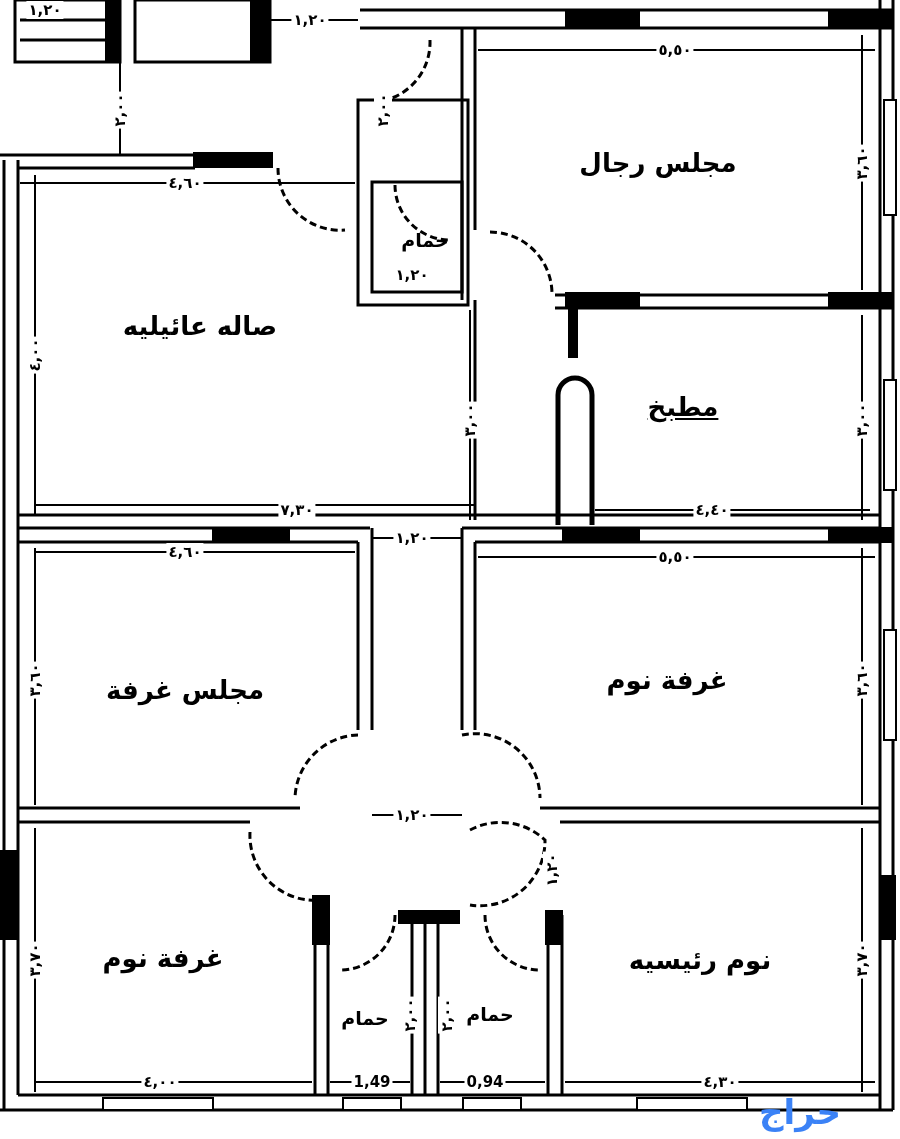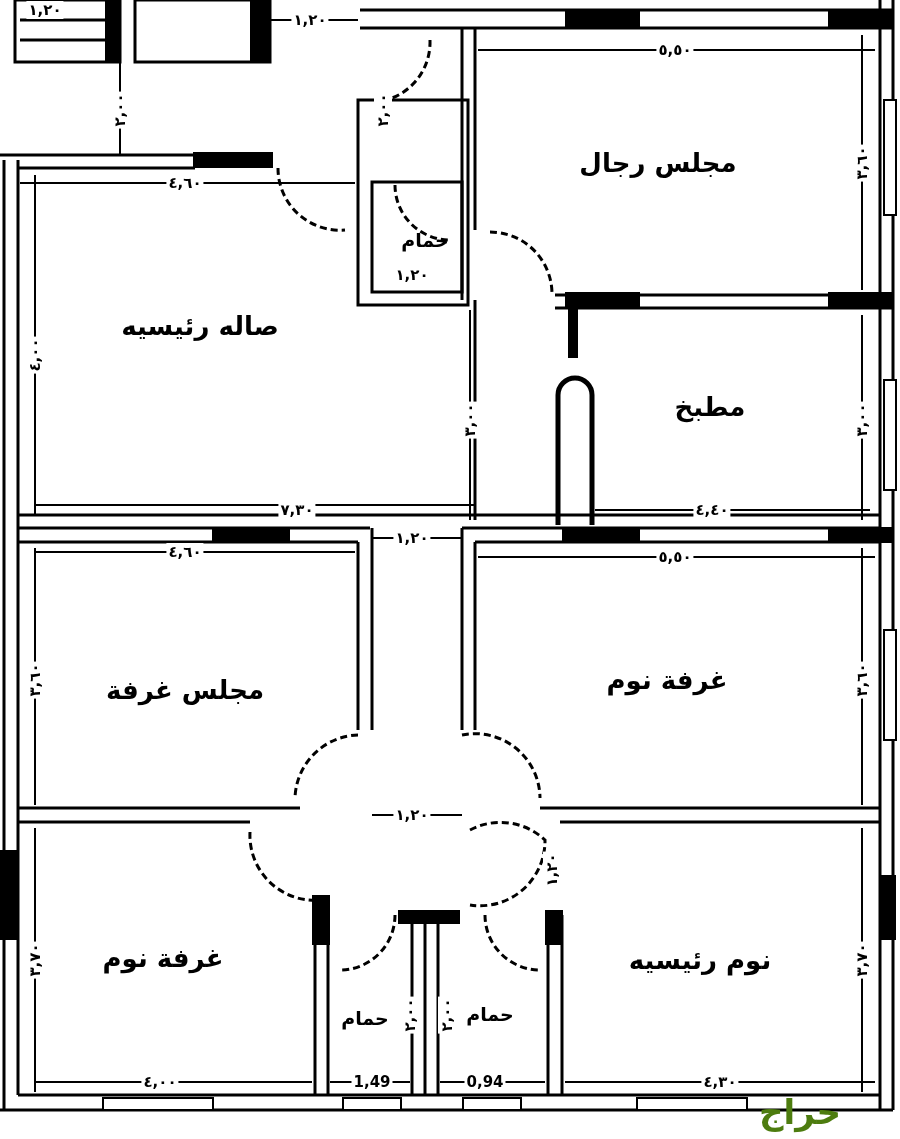--- a/index.html
+++ b/index.html
@@ -136,23 +136,23 @@
     <line x1="35" y1="828" x2="35" y2="1092"></line>
     <line x1="35" y1="1082" x2="312" y2="1082"></line>
     <line x1="330" y1="1082" x2="410" y2="1082"></line>
     <line x1="440" y1="1082" x2="545" y2="1082"></line>
     <line x1="565" y1="1082" x2="875" y2="1082"></line>
     <line x1="862" y1="828" x2="862" y2="1092"></line>
   </g>
 </svg>
 
 <div class="lbl room" style="left:658px;top:163px;">مجلس رجال</div>
-<div class="lbl room" style="left:200px;top:326px;">صاله رئيسيه</div>
+<div class="lbl room" style="left:200px;top:326px;">صاله عائيليه</div>
 <div class="lbl room-sm" style="left:425px;top:240px;">حمام</div>
-<div class="lbl room" style="left:710px;top:407px;">مطبخ</div>
+<div class="lbl room" style="left:683px;top:407px;text-decoration:underline;">مطبخ</div>
 <div class="lbl room" style="left:185px;top:690px;">مجلس غرفة</div>
 <div class="lbl room" style="left:667px;top:680px;">غرفة نوم</div>
 <div class="lbl room" style="left:163px;top:958px;">غرفة نوم</div>
 <div class="lbl room" style="left:700px;top:960px;">نوم رئيسيه</div>
 <div class="lbl room-sm" style="left:365px;top:1018px;">حمام</div>
 <div class="lbl room-sm" style="left:490px;top:1014px;">حمام</div>
 
 <div class="lbl dim" style="left:45px;top:10px;">١,٢٠</div>
 <div class="lbl dim" style="left:310px;top:20px;">١,٢٠</div>
 <div class="lbl dim dim-v" style="left:120px;top:110px;">٢,٠٠</div>
@@ -175,13 +175,13 @@
 <div class="lbl dim dim-v" style="left:552px;top:870px;">١,٢٠</div>
 <div class="lbl dim" style="left:160px;top:1082px;">٤,٠٠</div>
 <div class="lbl dim dim-v" style="left:35px;top:960px;">٣,٧٠</div>
 <div class="lbl dim" style="left:372px;top:1082px;">1,49</div>
 <div class="lbl dim dim-v" style="left:410px;top:1015px;">٢,٠٠</div>
 <div class="lbl dim" style="left:485px;top:1082px;">0,94</div>
 <div class="lbl dim dim-v" style="left:447px;top:1015px;">٢,٠٠</div>
 <div class="lbl dim" style="left:720px;top:1082px;">٤,٣٠</div>
 <div class="lbl dim dim-v" style="left:862px;top:960px;">٣,٧٠</div>
 
-<div class="lbl" style="left:800px;top:1112px;font-size:34px;color:#4d7c0f;">حراج</div>
+<div class="lbl" style="left:800px;top:1112px;font-size:34px;color:#3b82f6;">حراج</div>
 
 </body></html>

